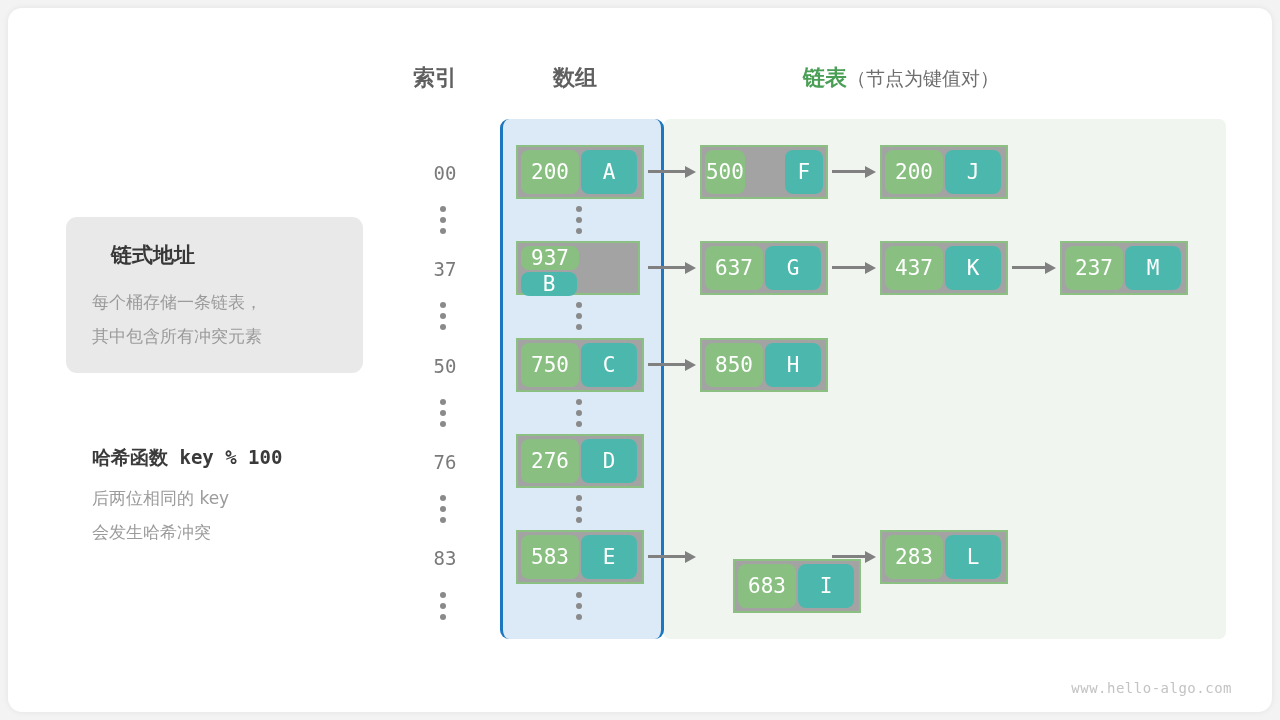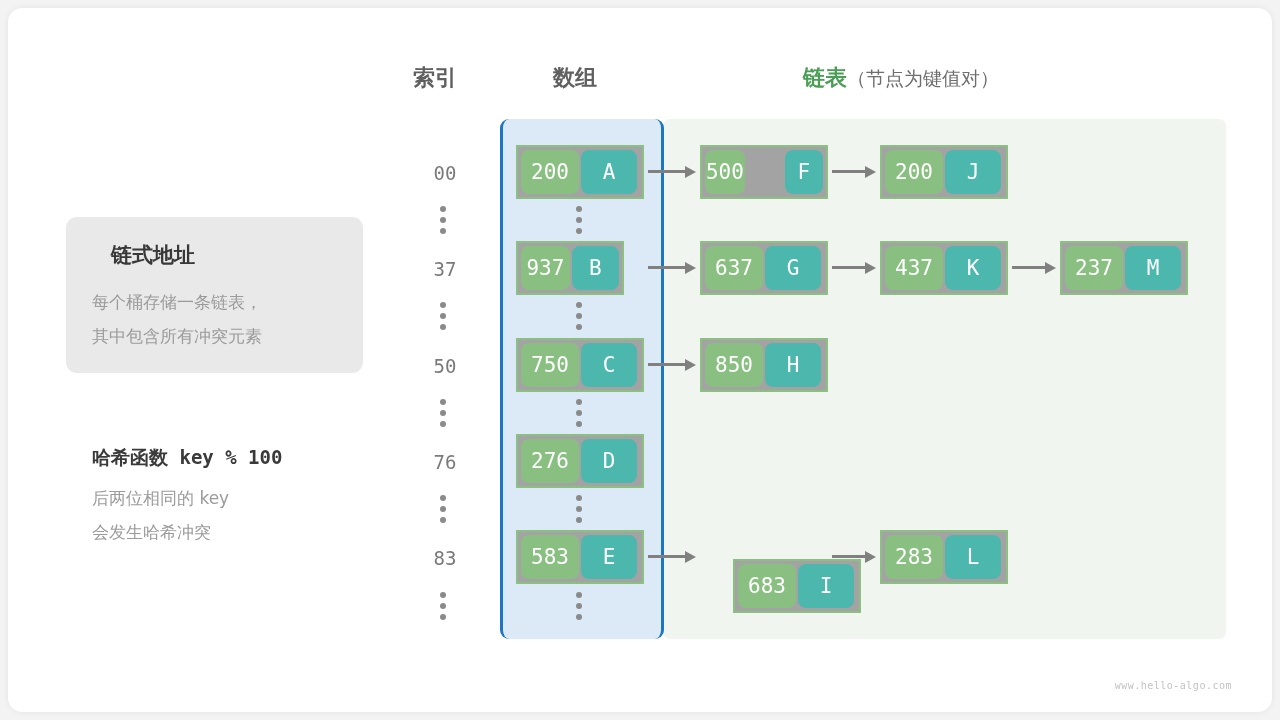--- a/index.html
+++ b/index.html
@@ -102,21 +102,21 @@
     border-left:11px solid #808080;
   }
 
   
   .dots{position:absolute;width:8px;}
   .dots i{display:block;width:6px;height:6px;border-radius:50%;background:#8a8a8a;margin-bottom:5px;}
 
   .watermark{
     position:absolute;right:40px;top:672px;
     font-family:"DejaVu Sans Mono","Liberation Mono",monospace;
-    font-size:10px;color:#c3c3c3;letter-spacing:0.5px;
+    font-size:14px;color:#c3c3c3;letter-spacing:0.5px;
   }
 </style>
 </head>
 <body>
 
 <div class="page">
 
   <div class="hdr" id="hdr-index">索引</div>
   <div class="hdr" id="hdr-array">数组</div>
   <div class="hdr" id="hdr-list"><span class="accent">链表</span><span class="sub">（节点为键值对）</span></div>
@@ -149,21 +149,21 @@
       </div>
       <div class="arrow" style="left: 824px; top: 158px; width: 44px;">
         <div class="shaft" style="width: 33px;"></div>
         <div class="head" style="left: 33px;"></div>
       </div>
       <div class="node" style="left: 872px; top: 137px; width: 128px;">
         <div class="cell key">200</div>
         <div class="cell val">J</div>
       </div>
       <div class="idx" style="top: 250px;">37</div>
-      <div class="node" style="left: 508px; top: 233px; width: 108px;">
+      <div class="node" style="left: 508px; top: 233px; width: 124px; flex-direction: column;">
         <div class="cell key">937</div>
         <div class="cell val">B</div>
       </div>
       <div class="arrow" style="left: 640px; top: 254px; width: 48px;">
         <div class="shaft" style="width: 37px;"></div>
         <div class="head" style="left: 37px;"></div>
       </div>
       <div class="node" style="left: 692px; top: 233px; width: 128px;">
         <div class="cell key">637</div>
         <div class="cell val">G</div>

